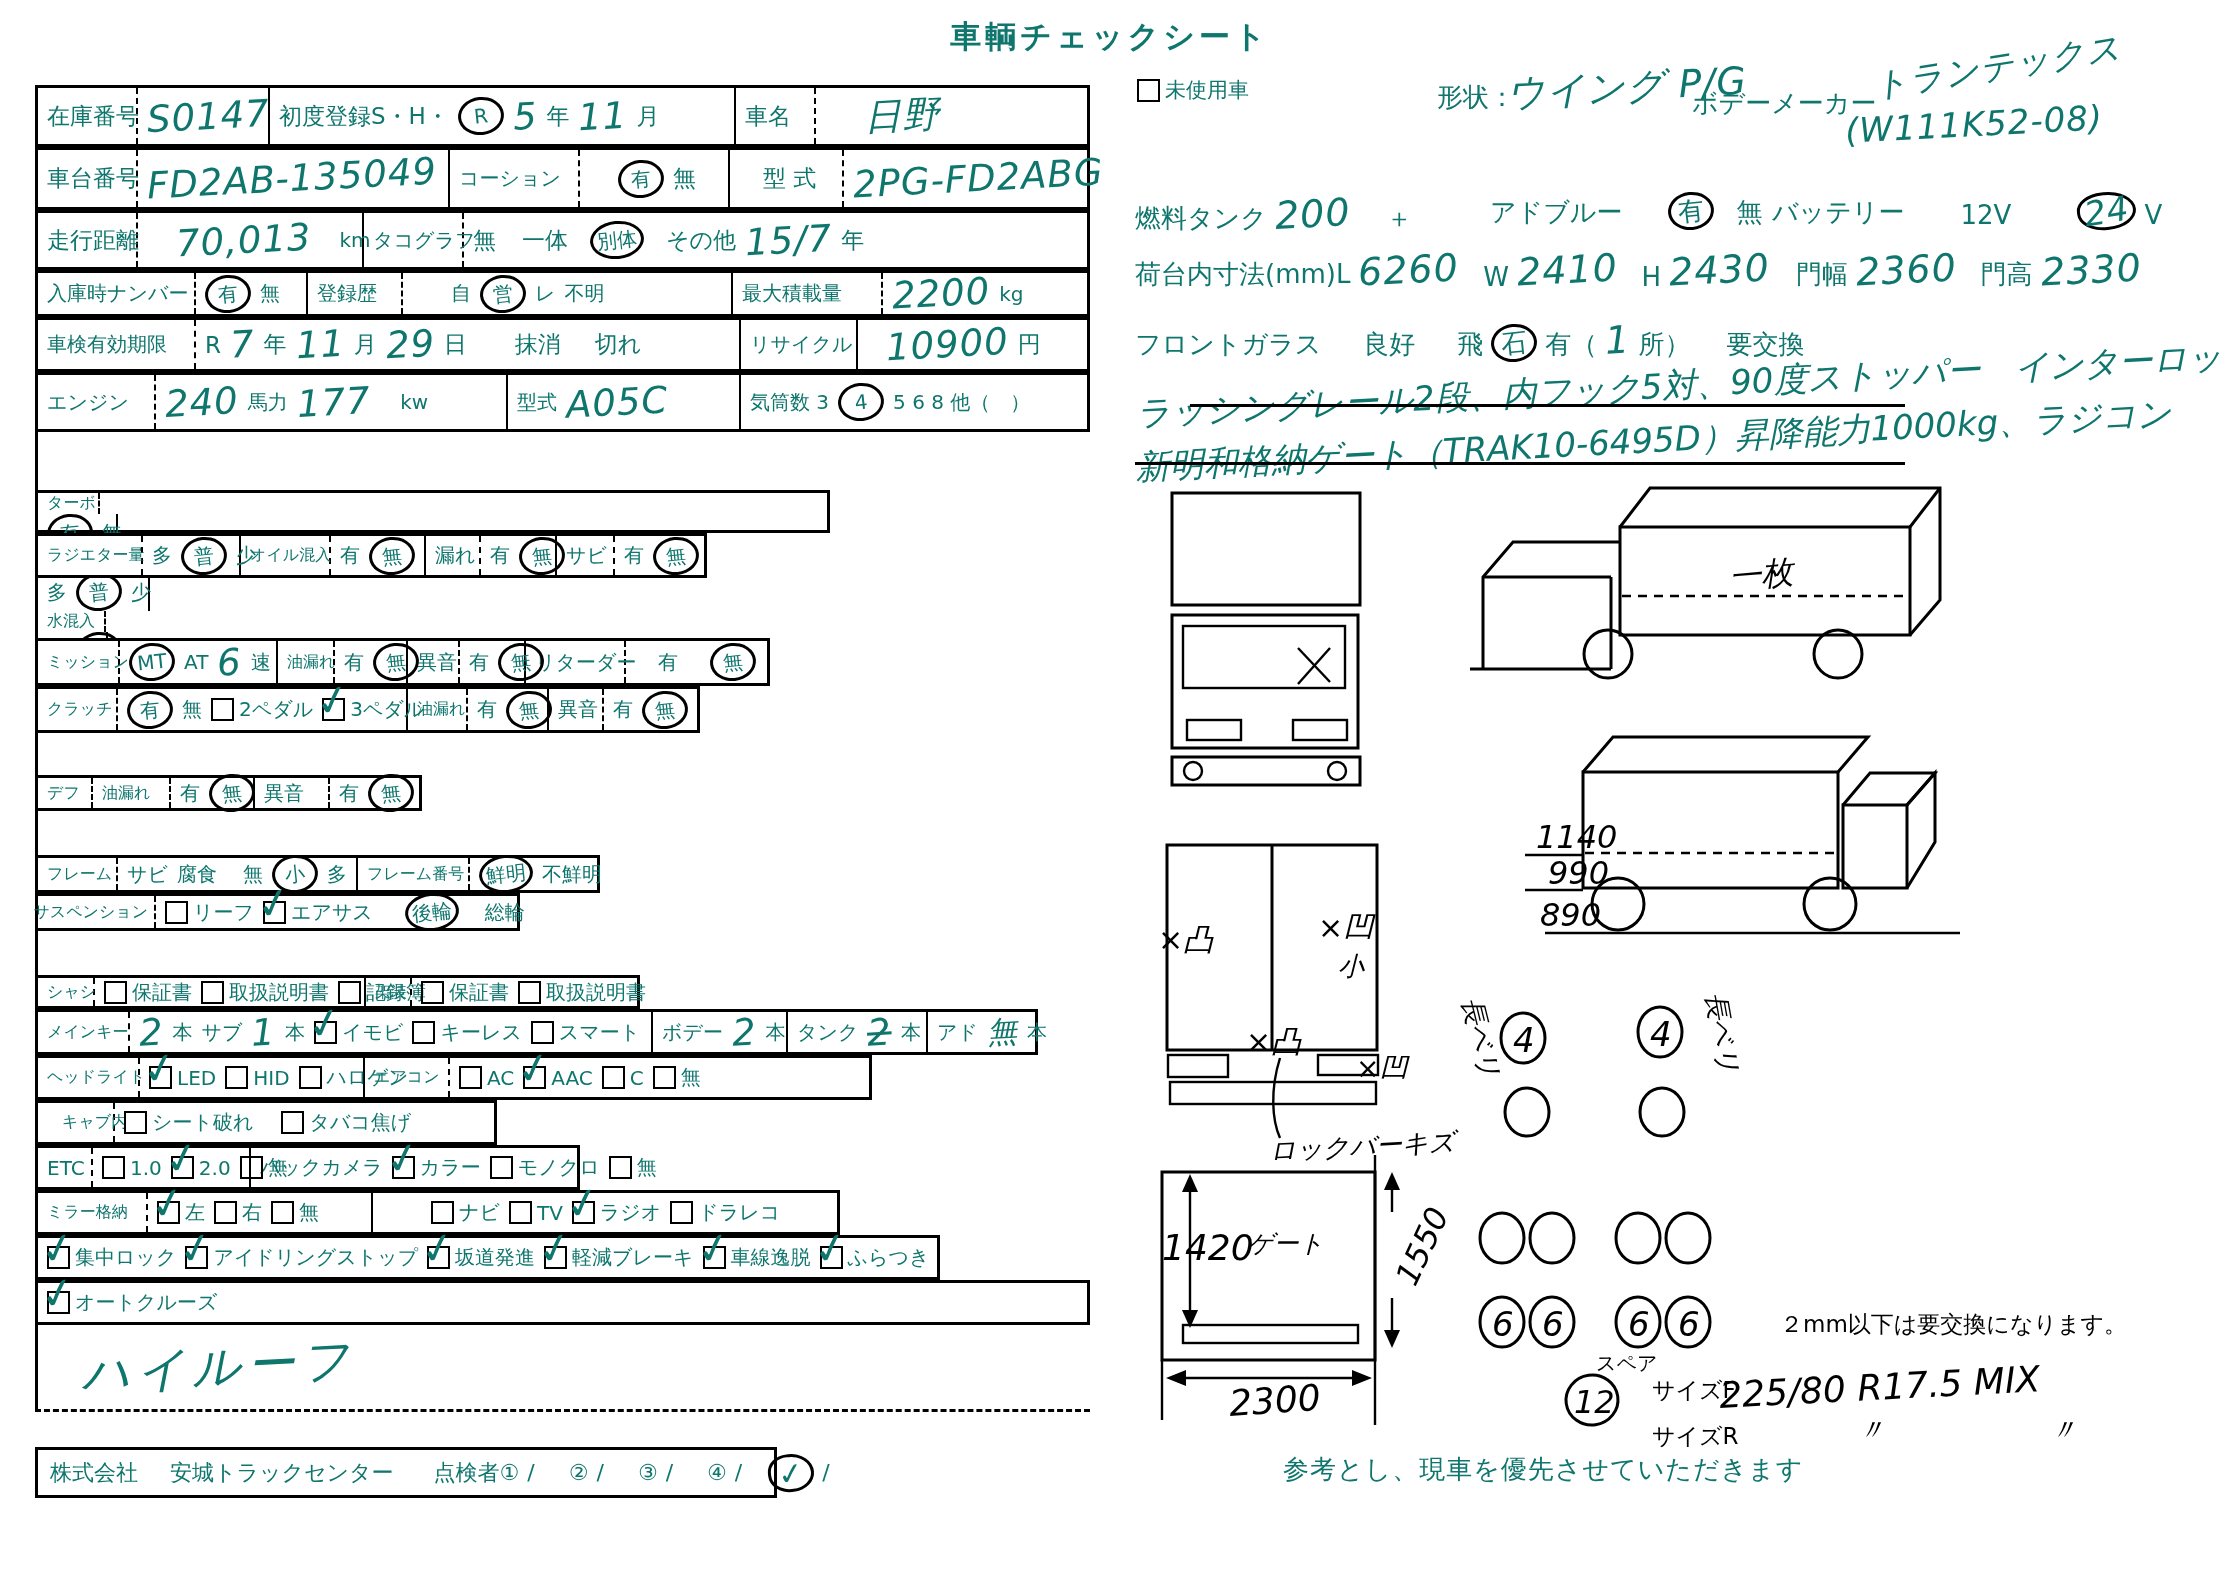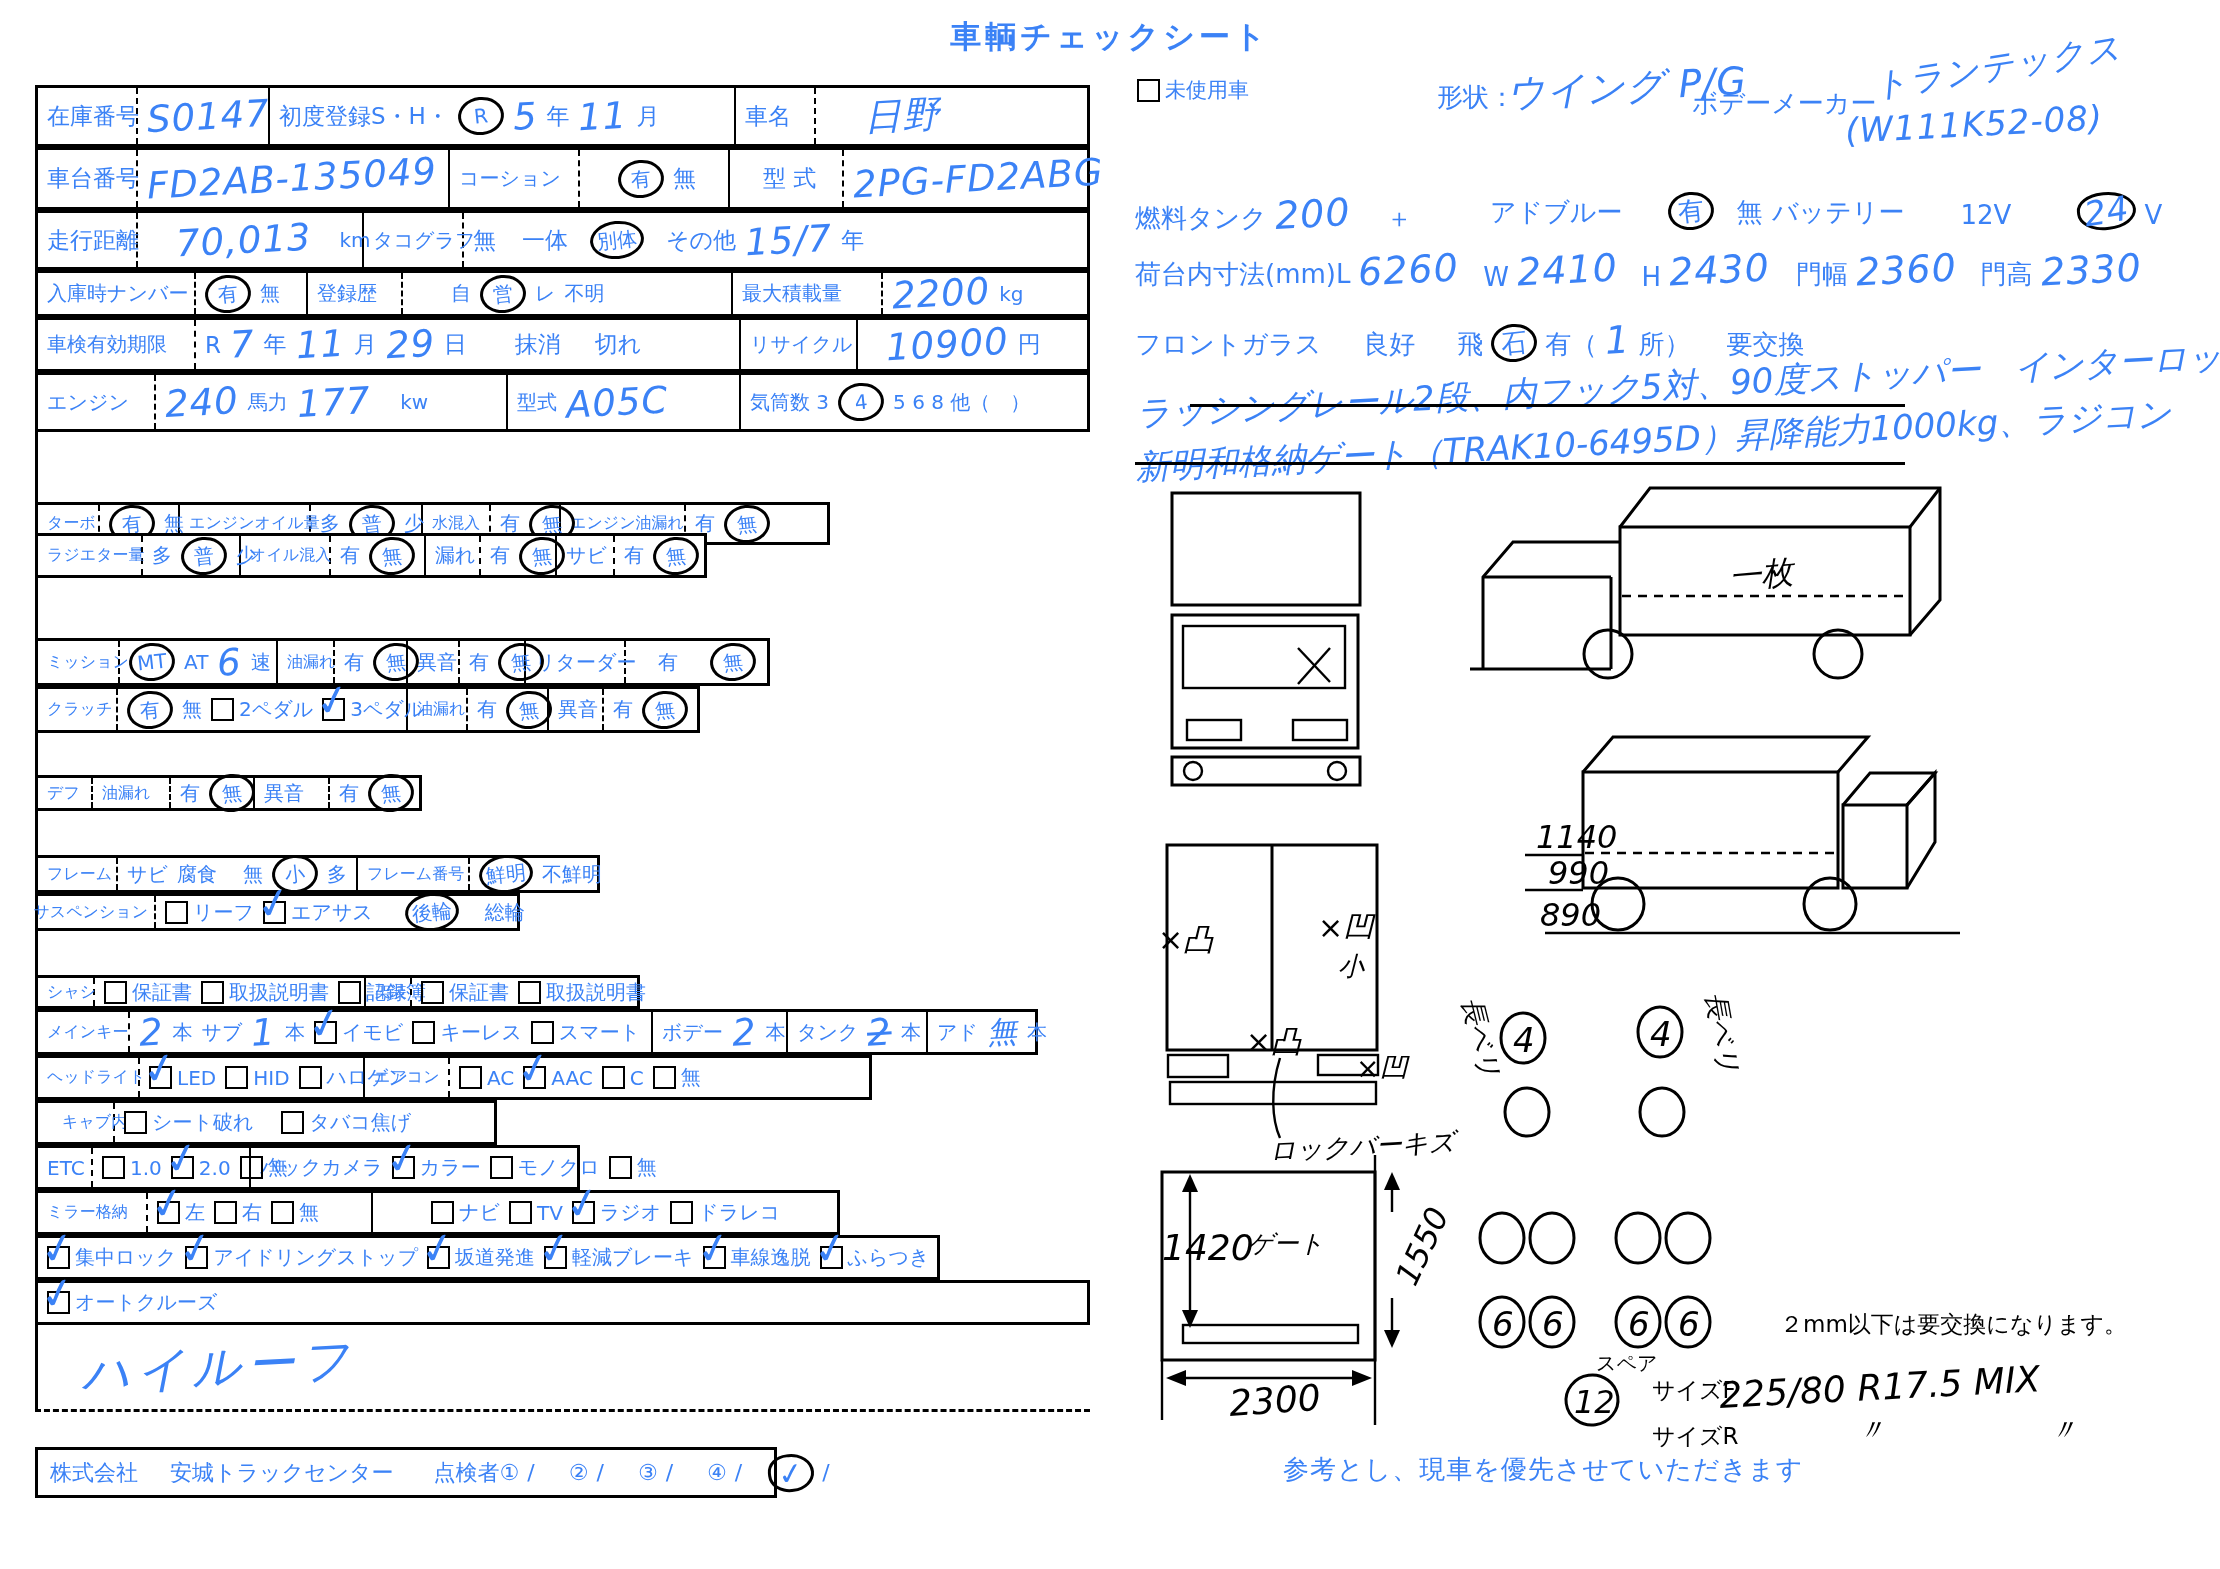--- a/index.html
+++ b/index.html
@@ -1,17 +1,17 @@
 <!DOCTYPE html>
 <html><head>
 <meta charset="utf-8">
 <style>
   html,body{margin:0;padding:0;background:#e8e8e8;}
   #sheet{position:relative;width:2220px;height:1569px;background:#ffffff;
-         font-family:"DejaVu Sans","Liberation Sans",sans-serif;color:#3b82f6;overflow:hidden;}
+         font-family:"DejaVu Sans","Liberation Sans",sans-serif;color:#0f766e;overflow:hidden;}
   #page-title{position:absolute;top:16px;left:0;width:100%;text-align:center;
               font-size:31px;font-weight:bold;letter-spacing:4px;}
   
   #left-table{position:absolute;left:35px;top:85px;width:1055px;height:1327px;}
   .spine{position:absolute;left:0;top:0;height:100%;border-left:3px solid #000;}
   .row{position:absolute;left:0;display:flex;background:#fff;border:3px solid #000;box-sizing:border-box;}
   .row.freeform{border:none;border-left:3px solid #000;border-bottom:3px dashed #000;}
   .cell{display:flex;align-items:center;gap:9px;padding:0 6px 0 9px;box-sizing:border-box;
         flex:0 0 auto;white-space:nowrap;}
   .cell.sep-solid{border-right:2.5px solid #000;}
@@ -208,21 +208,21 @@
           <span class="hw big">A05C</span>
         </div>
         <div class="cell" style="width: 352px;">
           <span class="printed s">気筒数 3</span>
           <span class="oval">
             <span class="printed">4</span>
           </span>
           <span class="printed s">5 6 8 他（　）</span>
         </div>
       </div>
-      <div class="row" style="top: 417px; height: 43px; width: 795px;">
+      <div class="row" style="top: 405px; height: 43px; width: 795px; flex-direction: column;">
         <div class="cell sep-dashed" style="width: 62px;">
           <span class="printed xs">ターボ</span>
         </div>
         <div class="cell sep-solid" style="width: 80px;">
           <span class="oval">
             <span class="printed">有</span>
           </span>
           <span class="printed s">無</span>
         </div>
         <div class="cell sep-dashed" style="width: 131px;">

